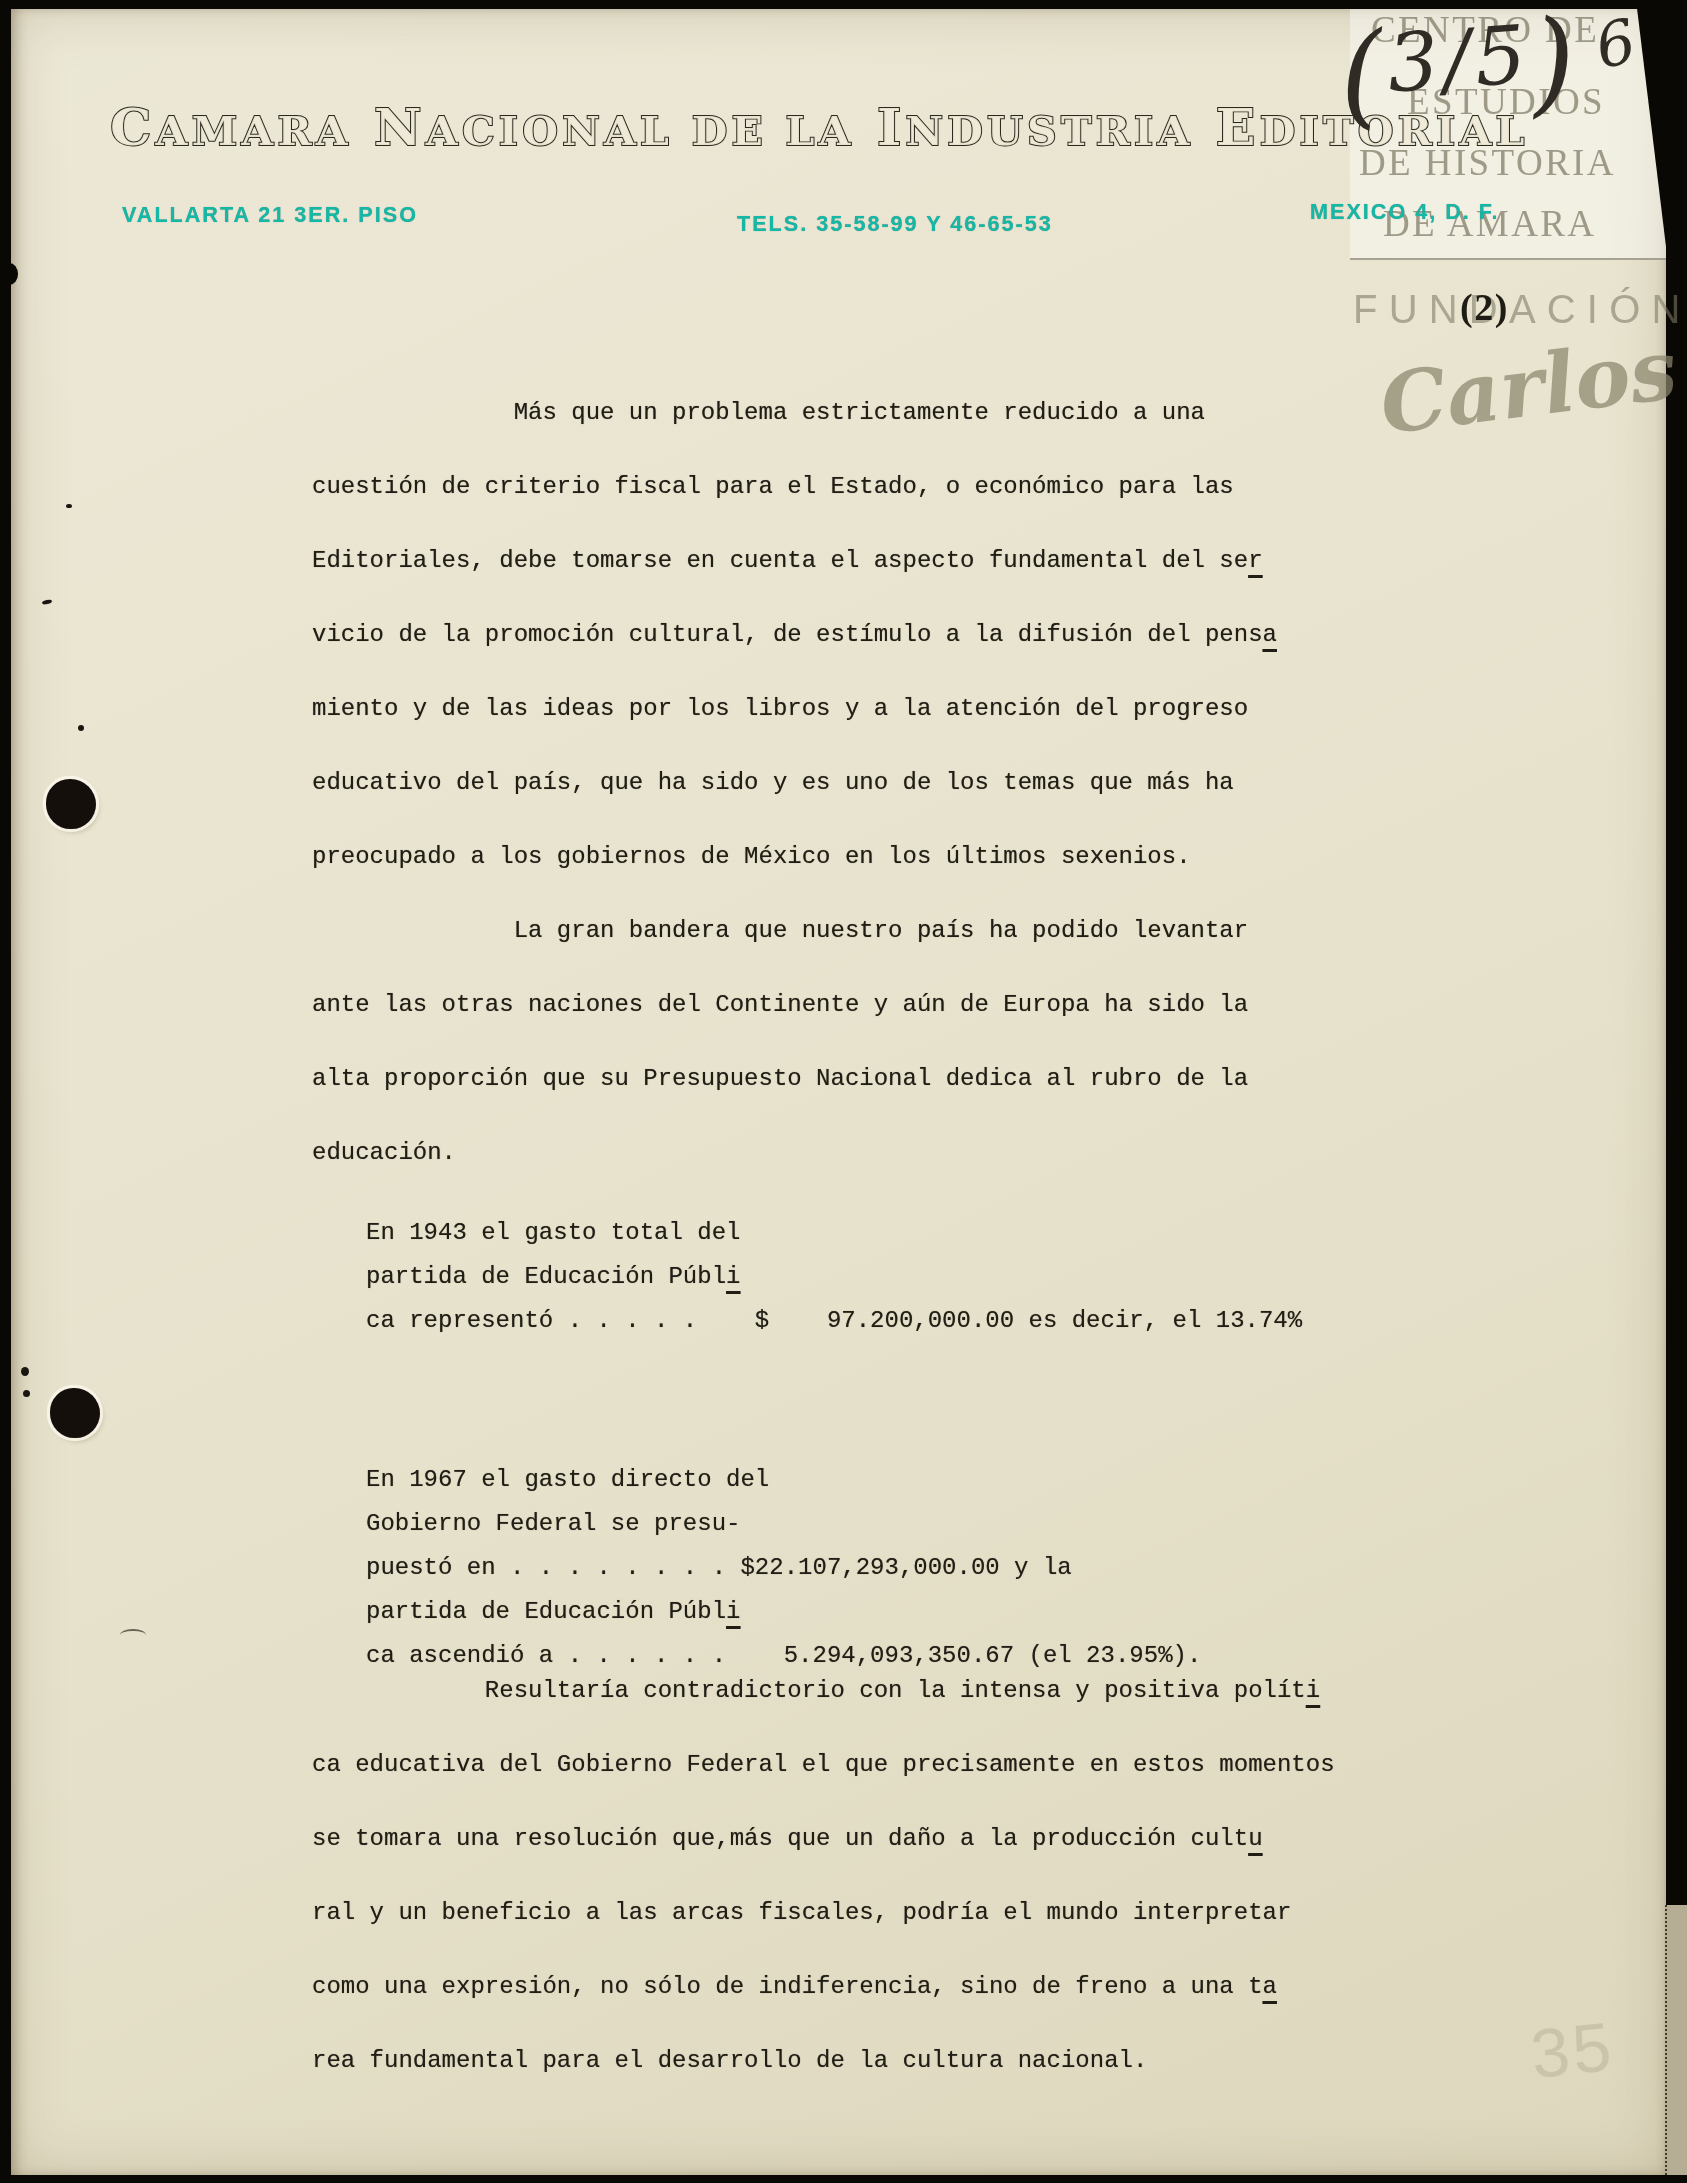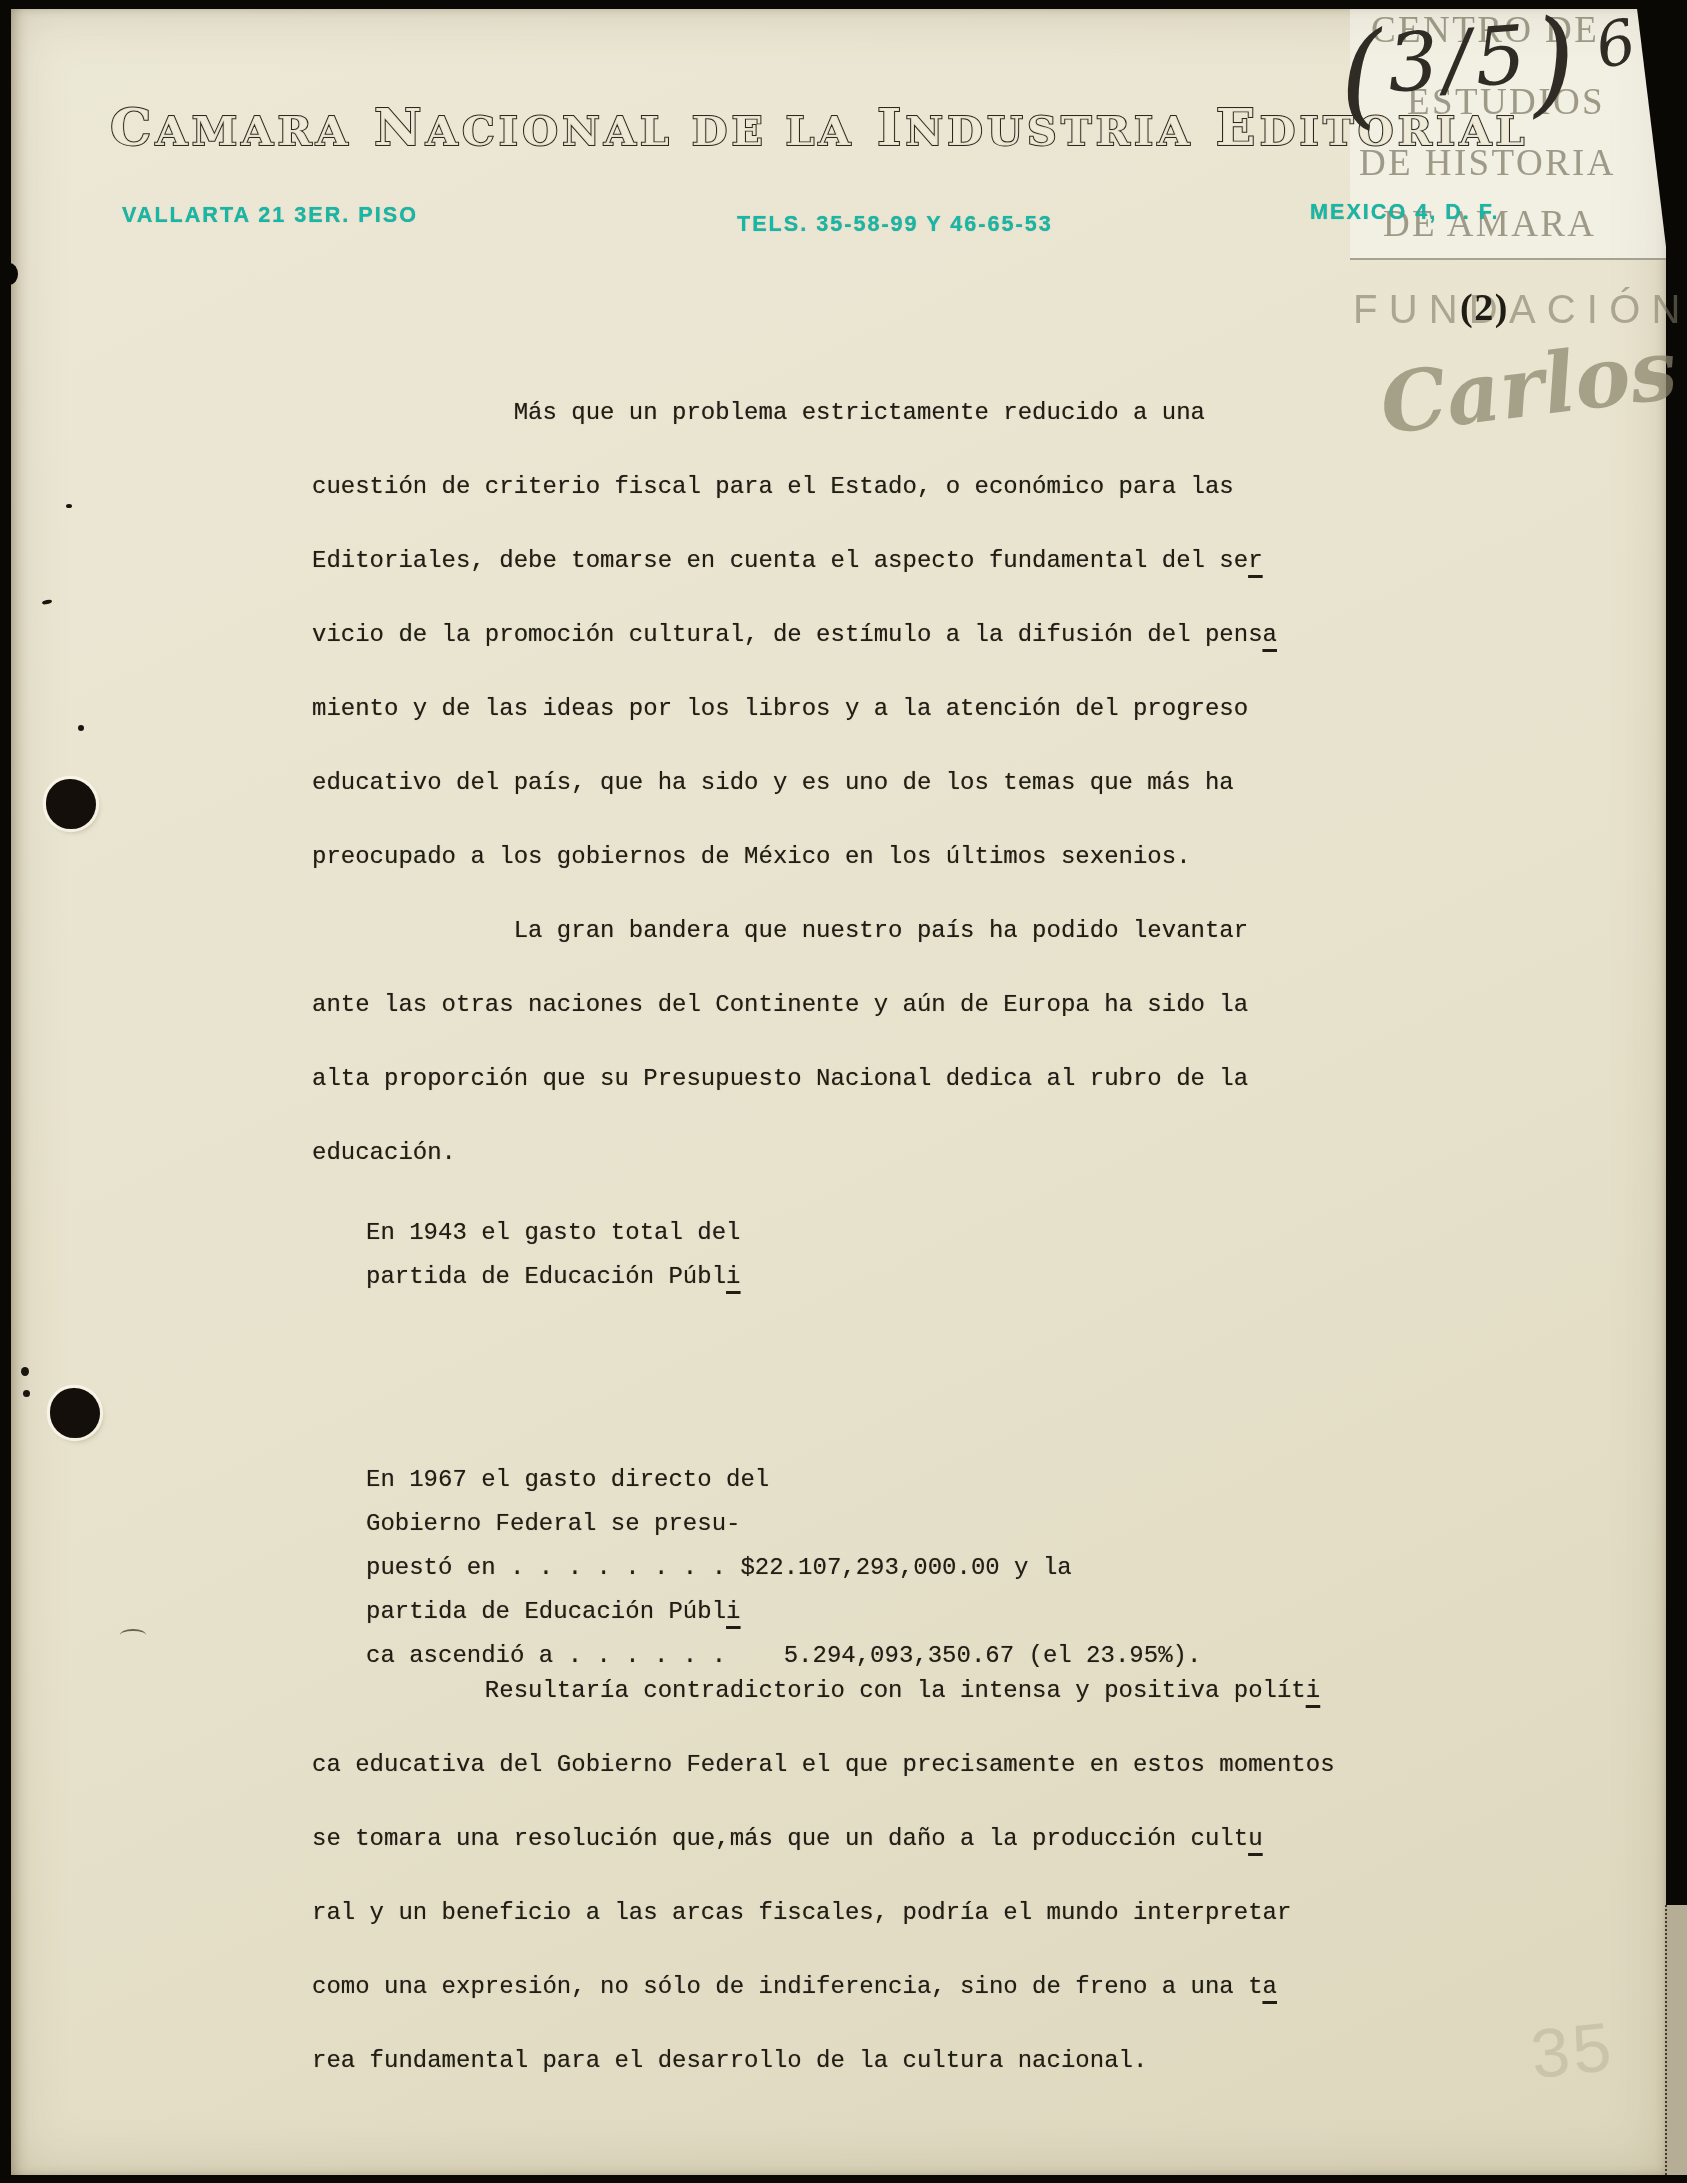--- a/index.html
+++ b/index.html
@@ -145,21 +145,21 @@
   <div class="addr addr-left">VALLARTA 21 3ER. PISO</div>
   <div class="addr addr-mid">TELS. 35-58-99 Y 46-65-53</div>
   <div class="addr addr-right">MEXICO 4, D. F.</div>
 
   <div class="hand-fraction"><span class="paren">(</span><span>3/5</span><span class="paren">)</span></div>
   <div class="hand-six">6</div>
   <div class="page-number">(2)</div>
 
   <div class="typewriter">
       <div class="block para block-0"><div class="line">              Más que un problema estrictamente reducido a una</div><div class="line">cuestión de criterio fiscal para el Estado, o económico para las</div><div class="line">Editoriales, debe tomarse en cuenta el aspecto fundamental del se<span class="ul-last">r</span></div><div class="line">vicio de la promoción cultural, de estímulo a la difusión del pens<span class="ul-last">a</span></div><div class="line">miento y de las ideas por los libros y a la atención del progreso</div><div class="line">educativo del país, que ha sido y es uno de los temas que más ha</div><div class="line">preocupado a los gobiernos de México en los últimos sexenios.</div><div class="line">              La gran bandera que nuestro país ha podido levantar</div><div class="line">ante las otras naciones del Continente y aún de Europa ha sido la</div><div class="line">alta proporción que su Presupuesto Nacional dedica al rubro de la</div><div class="line">educación.</div></div>
-      <div class="block budget block-1"><div class="line">En 1943 el gasto total del</div><div class="line">partida de Educación Públ<span class="ul-last">i</span></div></div>
+      <div class="block budget block-1"><div class="line">En 1943 el gasto total del</div><div class="line">partida de Educación Públ<span class="ul-last">i</span></div><div class="line">ca representó . . . . .    $    97.200,000.00 es decir, el 13.74%</div></div>
       <div class="block budget block-2"><div class="line">En 1967 el gasto directo del</div><div class="line">Gobierno Federal se presu-</div><div class="line">puestó en . . . . . . . . $22.107,293,000.00 y la</div><div class="line">partida de Educación Públ<span class="ul-last">i</span></div><div class="line">ca ascendió a . . . . . .    5.294,093,350.67 (el 23.95%).</div></div>
       <div class="block para block-3"><div class="line">            Resultaría contradictorio con la intensa y positiva polít<span class="ul-last">i</span></div><div class="line">ca educativa del Gobierno Federal el que precisamente en estos momentos</div><div class="line">se tomara una resolución que,más que un daño a la producción cult<span class="ul-last">u</span></div><div class="line">ral y un beneficio a las arcas fiscales, podría el mundo interpretar</div><div class="line">como una expresión, no sólo de indiferencia, sino de freno a una t<span class="ul-last">a</span></div><div class="line">rea fundamental para el desarrollo de la cultura nacional.</div></div>
     </div>
 
   <div class="hole hole-1"></div>
   <div class="hole hole-2"></div>
   <div class="speck speck-1"></div>
   <div class="speck speck-2"></div>
   <div class="speck speck-3"></div>
   <div class="speck speck-4"></div>

